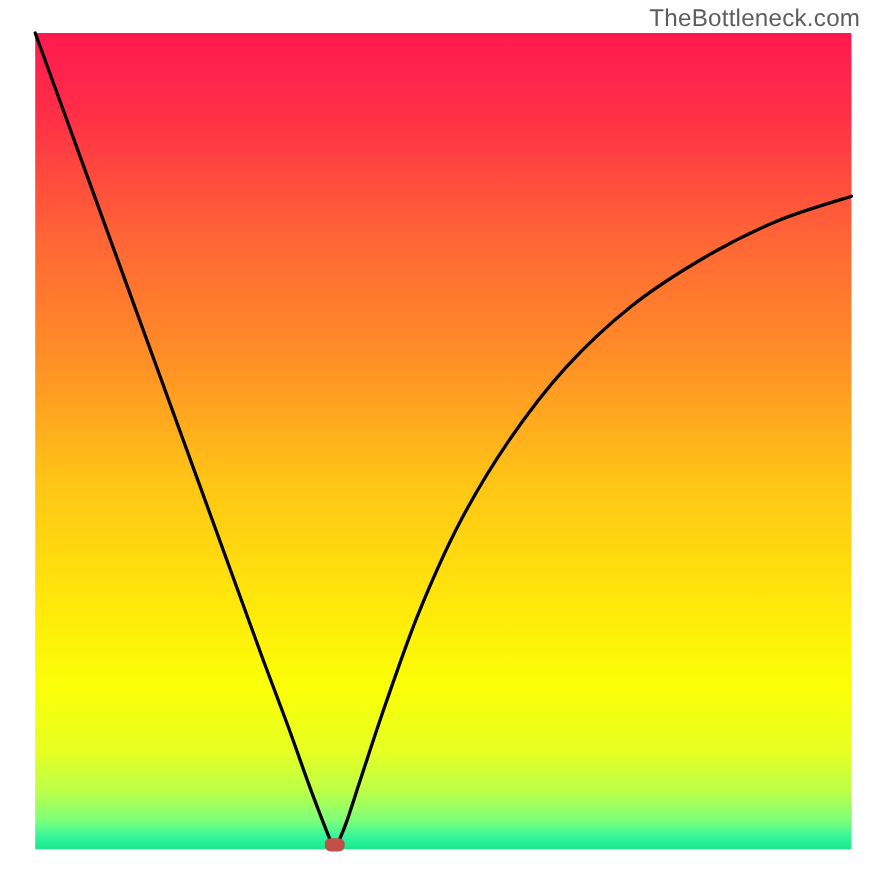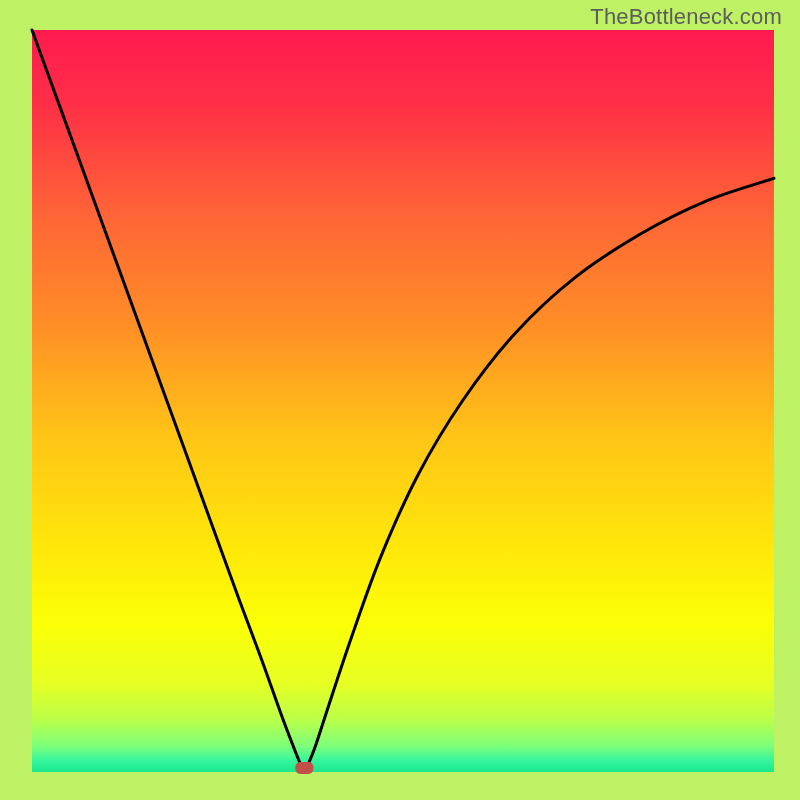--- a/index.html
+++ b/index.html
@@ -8,21 +8,21 @@
     width: 800px;
     height: 800px;
     background: #000;
     overflow: hidden;
     font-family: Arial, Helvetica, sans-serif;
   }
   .frame {
     position: absolute;
     left: 0; top: 0;
     width: 800px; height: 800px;
-    background: #bef264;
+    background: #ffffff;
   }
   .watermark {
     position: absolute;
     top: 4px;
     right: 18px;
     color: #5d5d5d;
     font-size: 22px;
     font-weight: 500;
     letter-spacing: 0.2px;
     user-select: none;

